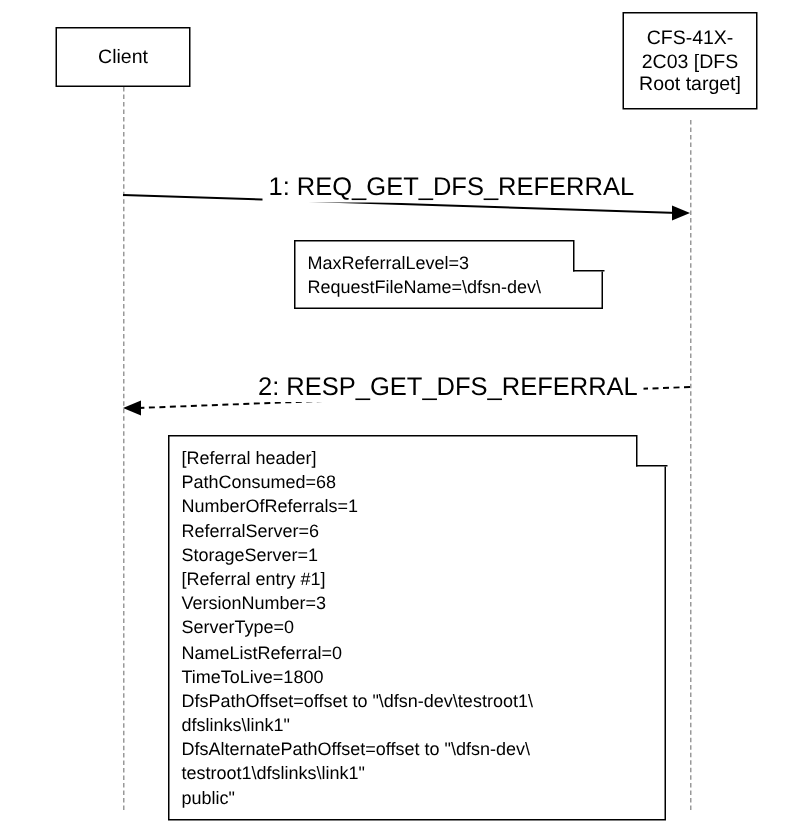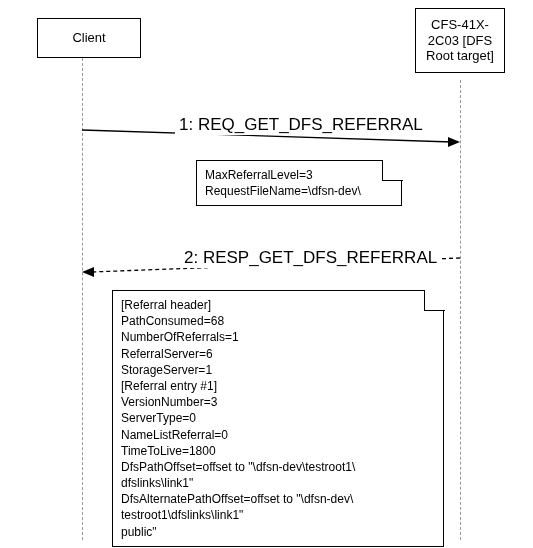--- a/index.html
+++ b/index.html
@@ -76,21 +76,21 @@
   }
 </style>
 </head>
 <body>
 
 <div class="canvas">
 
   <div class="lifeline" style="left:82px; top:58px; height:482px;"></div>
   <div class="lifeline" style="left:460px; top:80px; height:460px;"></div>
 
-  <div class="box" style="left:37px; top:18px; width:104px; height:40px;">
+  <div class="box" style="left:37px; top:18px; width:90px; height:40px;">
     <span>Client</span>
   </div>
   <div class="box" style="left:415px; top:8px; width:90px; height:65px;">
     <span>CFS-41X-2C03 [DFS Root target]</span>
   </div>
 
   <svg class="arrow" style="left:82px; top:120px;" width="378" height="30">
     <line x1="0" y1="10" x2="370" y2="22" stroke="#000" stroke-width="1.3"></line>
     <polygon points="378,22 366,17 366,27" fill="#000"></polygon>
   </svg>
@@ -99,21 +99,21 @@
   <div class="note" style="left:196px; top:160px; width:206px;">
     <div class="fold"></div>
     <div class="note-line">MaxReferralLevel=3</div>
     <div class="note-line">RequestFileName=\dfsn-dev\</div>
   </div>
 
   <svg class="arrow" style="left:82px; top:250px;" width="378" height="30">
     <line x1="378" y1="8" x2="10" y2="22" stroke="#000" stroke-width="1.3" stroke-dasharray="4 3"></line>
     <polygon points="0,22 12,17 12,27" fill="#000"></polygon>
   </svg>
-  <div class="msg-label" style="left:168px; top:248px;margin-left:12px;">2: RESP_GET_DFS_REFERRAL</div>
+  <div class="msg-label" style="left:168px; top:248px;">2: RESP_GET_DFS_REFERRAL</div>
 
   <div class="note" style="left:112px; top:290px; width:332px;">
     <div class="fold"></div>
     <div class="note-line">[Referral header]</div>
     <div class="note-line">PathConsumed=68</div>
     <div class="note-line">NumberOfReferrals=1</div>
     <div class="note-line">ReferralServer=6</div>
     <div class="note-line">StorageServer=1</div>
     <div class="note-line">[Referral entry #1]</div>
     <div class="note-line">VersionNumber=3</div>

